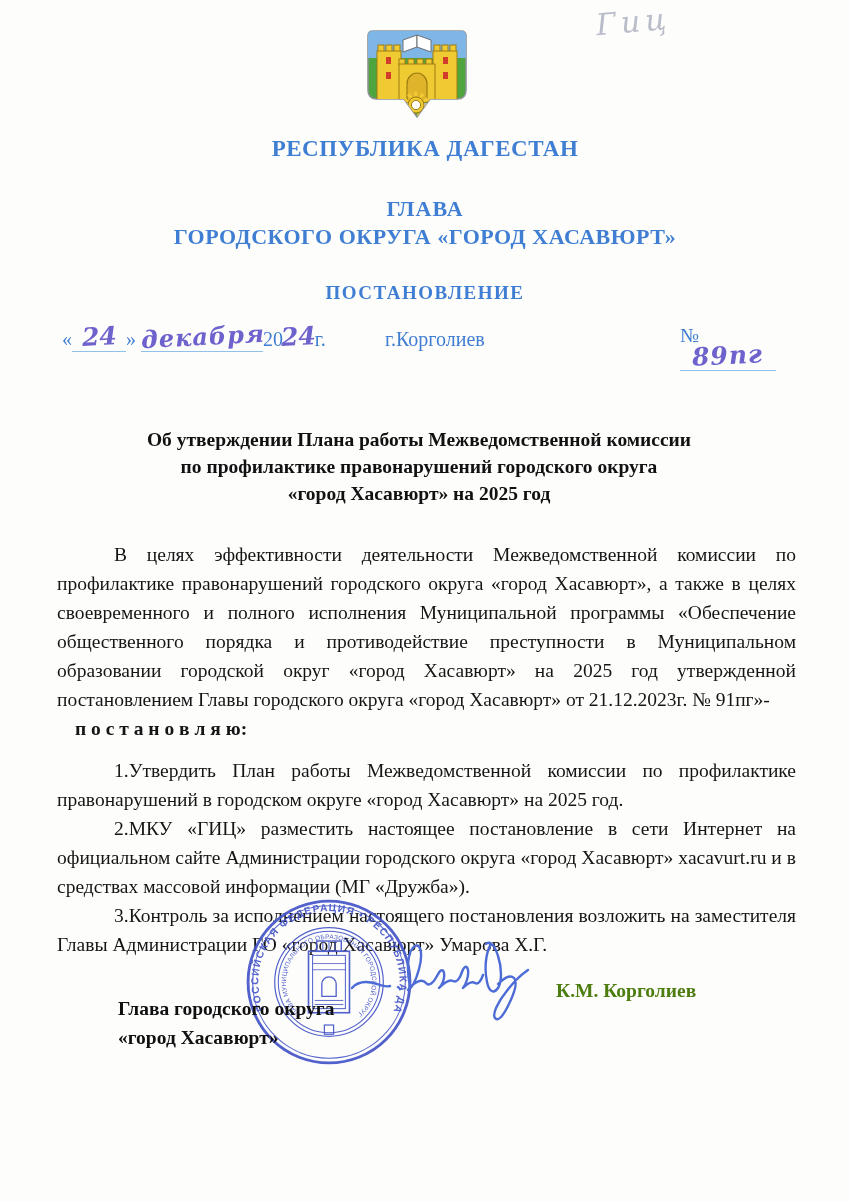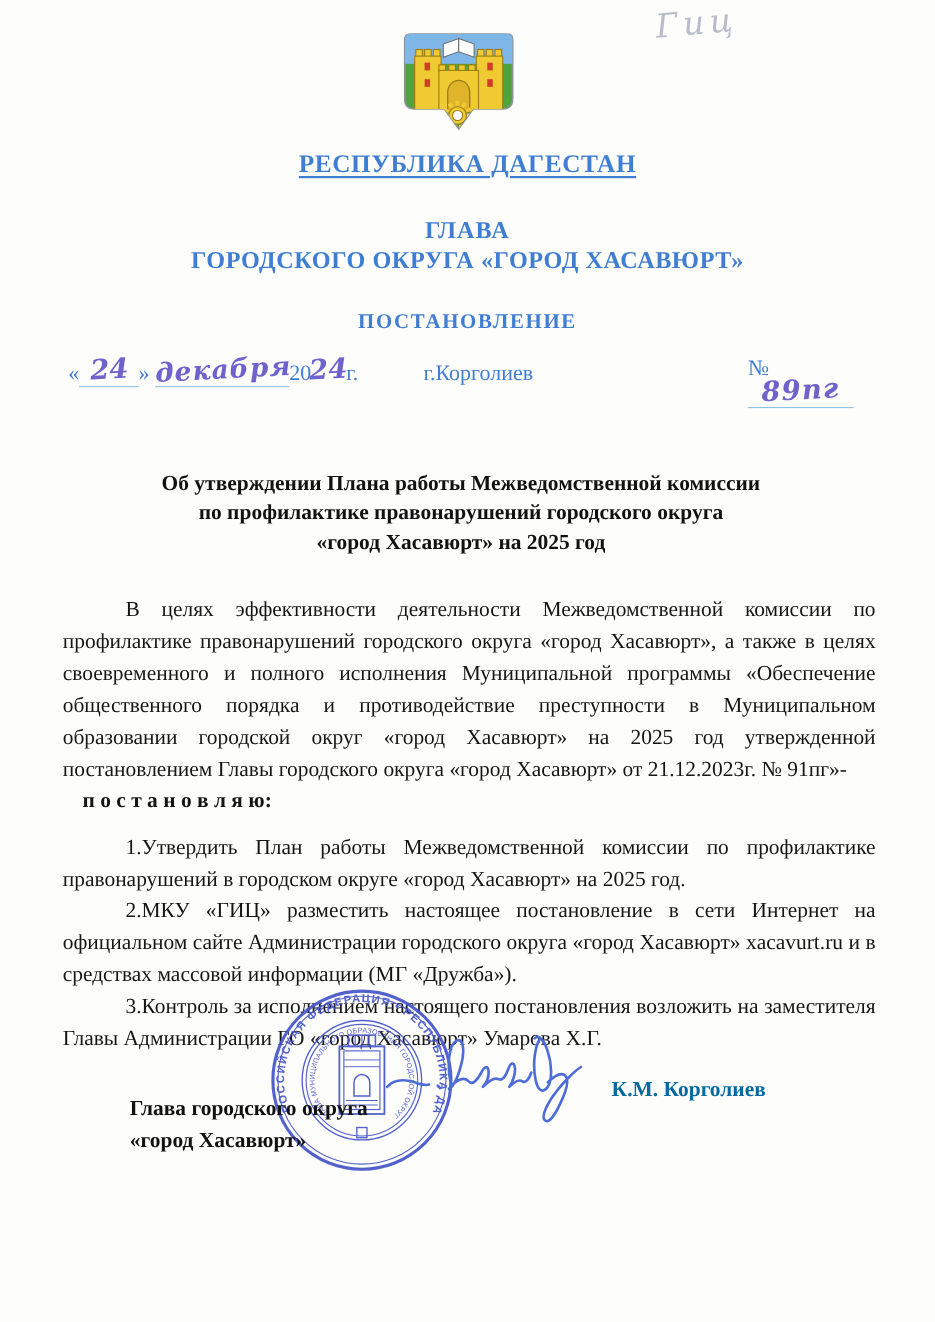--- a/index.html
+++ b/index.html
@@ -19,21 +19,21 @@
 
   
   .coat { position:absolute; left:362px; top:28px; width:110px; height:98px; }
 
   
   .hdr {
     position:absolute; left:0; right:0; text-align:center;
     color:#3f7ed2; font-weight:bold;
   }
   .hdr-republic { top:136px; font-size:23px; letter-spacing:0.5px;
-    text-decoration:underline; text-decoration-thickness:2px; text-underline-offset:4px; }
+    text-decoration-thickness:2px; text-underline-offset:4px; }
   .hdr-glava { top:196px; font-size:22px; letter-spacing:1px; }
   .hdr-okrug { top:224px; font-size:22px; letter-spacing:0.5px; }
   .hdr-doctype { top:282px; font-size:19px; letter-spacing:1.5px; }
 
   
   .dateline {
     position:absolute; top:324px; left:62px; width:733px; height:46px;
     font-size:20px; color:#3f7ed2;
   }
   .date-left { position:absolute; left:0; top:4px; white-space:nowrap; }
@@ -67,21 +67,21 @@
   .bodytext p { margin:0; text-indent:57px; }
   .resolve { text-indent:0 !important; font-weight:bold; padding-left:18px; }
   .item-first { margin-top:13px !important; }
 
   
   .sign-pos {
     position:absolute; top:994px; left:118px; width:282px;
     font-weight:bold; font-size:19.5px; line-height:29px; color:#101010;
   }
   .sign-pos .l2 { }
-  .sign-name { position:absolute; top:980px; left:556px; font-weight:bold; font-size:19.5px; color:#0369a1; }
+  .sign-name { position:absolute; top:980px; left:556px; font-weight:bold; font-size:19.5px; color:#4d7c0f; }
 
   
   .seal { position:absolute; left:245px; top:898px; width:168px; height:168px; opacity:0.93; }
   .scribble { position:absolute; left:346px; top:922px; width:196px; height:116px; }
 </style>
 </head>
 <body>
 
 <div class="page">
 

